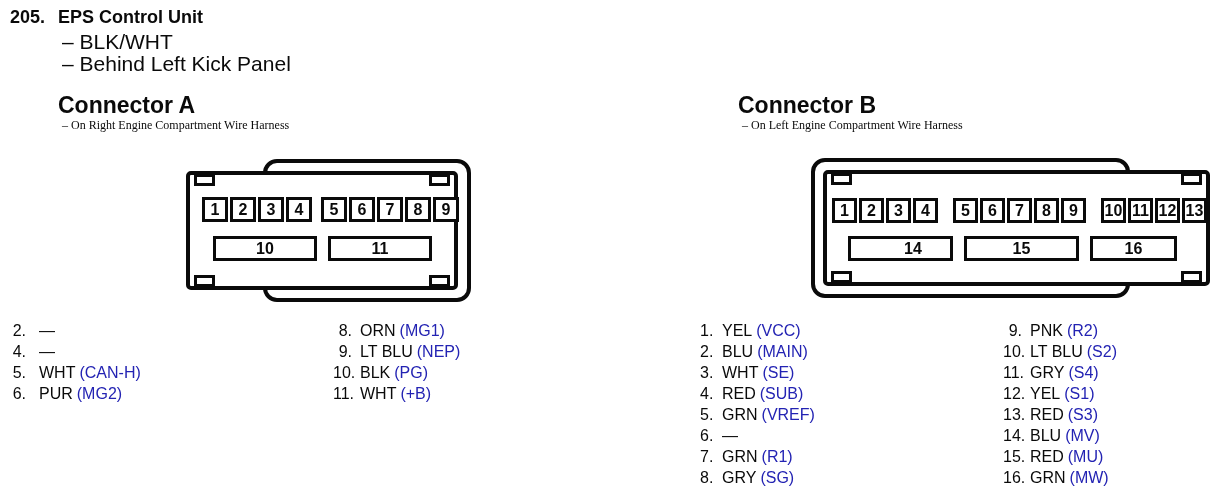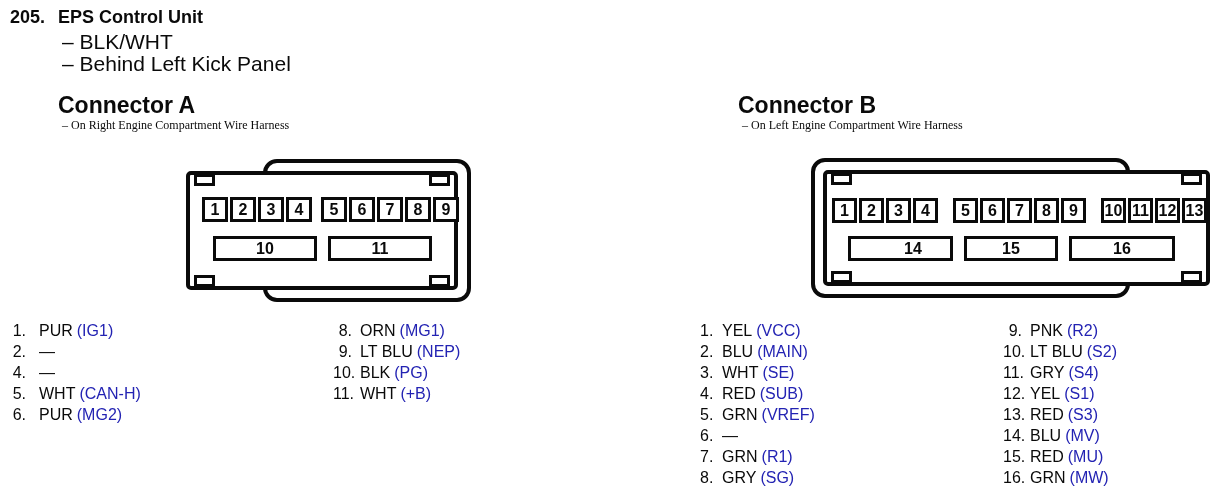--- a/index.html
+++ b/index.html
@@ -62,22 +62,22 @@
     font-weight:700; font-size:16px; height:25px;
   }
   #prow-a  { left:12px; top:22px; gap:9px; }
   #prow-a .pin { width:26px; }
   #prow2-a { left:23px; top:61px; gap:11px; }
   #prow2-a .pin { width:104px; }
   #prow-b  { left:5px;  top:24px; gap:15px; }
   #prow-b .pin { width:25px; }
   #prow2-b { left:21px; top:62px; gap:11px; }
   #prow2-b .pin.w14 { width:105px;padding-left:25px; }
-  #prow2-b .pin.w15 { width:94px; }
-  #prow2-b .pin.w16 { width:106px; }
+  #prow2-b .pin.w15 { width:115px; }
+  #prow2-b .pin.w16 { width:87px; }
 
   
   .plist { position:absolute; font-size:16px; }
   .pin-line { height:21px; line-height:21px; white-space:nowrap; }
   .pn { display:inline-block; text-align:right; }
   .ps { color:var(--signal-color,#2323b3); margin-left:4px; }
   #list-a-left  { left:12px;   top:320px; } #list-a-left  .pn { width:14px; margin-right:13px; }
   #list-a-right { left:333px;  top:320px; } #list-a-right .pn { width:19px; margin-right:8px; }
   #list-b-left  { left:700px;  top:320px; } #list-b-left  .pn { width:12px; margin-right:10px; }
   #list-b-right { left:1003px; top:320px; } #list-b-right .pn { width:19px; margin-right:8px; }
@@ -155,21 +155,20 @@
     </div>
     <div id="prow2-b" class="prow">
       <div class="pin w14">14</div>
       <div class="pin w15">15</div>
       <div class="pin w16">16</div>
     </div>
   </div>
 </div>
 
 <div id="list-a-left" class="plist">
-  <div class="pin-line"><span class="pn">1.</span><span class="pw">PUR</span><span class="ps">(IG1)</span></div>
   <div class="pin-line"><span class="pn">2.</span><span class="pw">—</span><span class="ps"></span></div>
   <div class="pin-line"><span class="pn">4.</span><span class="pw">—</span><span class="ps"></span></div>
   <div class="pin-line"><span class="pn">5.</span><span class="pw">WHT</span><span class="ps">(CAN-H)</span></div>
   <div class="pin-line"><span class="pn">6.</span><span class="pw">PUR</span><span class="ps">(MG2)</span></div>
 </div>
 <div id="list-a-right" class="plist">
   <div class="pin-line"><span class="pn">8.</span><span class="pw">ORN</span><span class="ps">(MG1)</span></div>
   <div class="pin-line"><span class="pn">9.</span><span class="pw">LT BLU</span><span class="ps">(NEP)</span></div>
   <div class="pin-line"><span class="pn">10.</span><span class="pw">BLK</span><span class="ps">(PG)</span></div>
   <div class="pin-line"><span class="pn">11.</span><span class="pw">WHT</span><span class="ps">(+B)</span></div>

